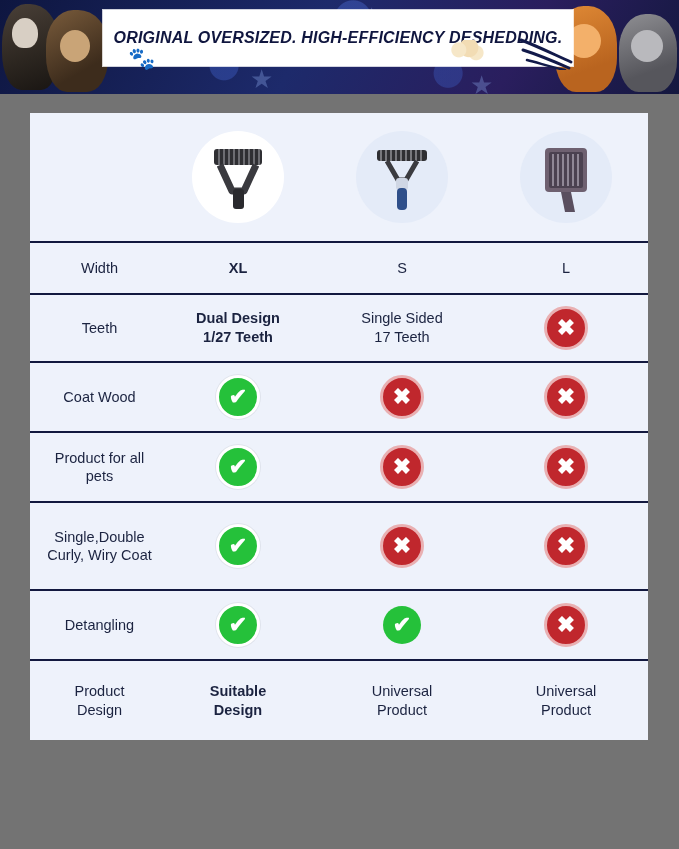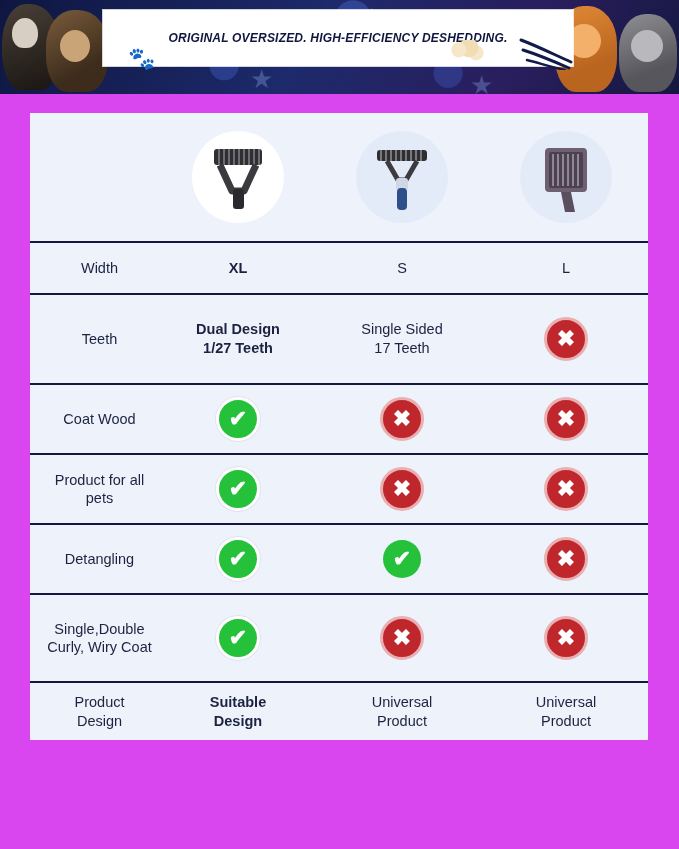--- a/index.html
+++ b/index.html
@@ -97,21 +97,21 @@
     display: flex;
     flex-direction: column;
     align-items: center;
     justify-content: center;
     box-shadow: 0 0 0 1px rgba(255,255,255,0.8);
   }
   .banner-line {
     font-style: italic;
     font-weight: bold;
     color: #10163f;
-    font-size: 12px;
+    font-size: 16px;
     letter-spacing: 0.2px;
     line-height: 1.35;
     white-space: nowrap;
   }
   .paw {
     position: absolute;
     left: 128px;
     top: 48px;
     color: #151b45;
     font-size: 22px;
@@ -133,21 +133,21 @@
     top: 36px;
     width: 56px;
     height: 34px;
   }
 
   
   .table-wrap {
     position: relative;
     width: 679px;
     height: 755px;
-    background: #d946ef;
+    background: #737373;
     padding: 0;
   }
   table.compare {
     position: absolute;
     left: 30px;
     top: 19px;
     width: 618px;
     border-collapse: collapse;
     table-layout: fixed;
     background: #eef2fb;
@@ -353,21 +353,21 @@
         </td>
       </tr>
 
       <tr style="height:52px;">
         <td class="label">Width</td>
         <td class="hi">XL</td>
         <td>S</td>
         <td>L</td>
       </tr>
 
-      <tr style="height:90px;margin-left:32px;">
+      <tr style="height:68px;margin-left:32px;">
         <td class="label">Teeth</td>
         <td class="hi twoline">
           <div>Dual Design</div>
           <div>1/27 Teeth</div>
         </td>
         <td class="twoline">
           <div>Single Sided</div>
           <div>17 Teeth</div>
         </td>
         <td>
@@ -394,47 +394,47 @@
           <div class="badge ok">✔</div>
         </td>
         <td>
           <div class="badge no">✖</div>
         </td>
         <td>
           <div class="badge no">✖</div>
         </td>
       </tr>
 
+      <tr style="height:88px;">
+        <td class="label">Single,Double Curly, Wiry Coat</td>
+        <td class="hi">
+          <div class="badge ok">✔</div>
+        </td>
+        <td>
+          <div class="badge no">✖</div>
+        </td>
+        <td>
+          <div class="badge no">✖</div>
+        </td>
+      </tr>
+
       <tr style="height:70px;">
         <td class="label">Detangling</td>
         <td class="hi">
           <div class="badge ok">✔</div>
         </td>
         <td>
           <div class="badge ok-plain">✔</div>
         </td>
         <td>
           <div class="badge no">✖</div>
         </td>
       </tr>
 
-      <tr style="height:88px;">
-        <td class="label">Single,Double Curly, Wiry Coat</td>
-        <td class="hi">
-          <div class="badge ok">✔</div>
-        </td>
-        <td>
-          <div class="badge no">✖</div>
-        </td>
-        <td>
-          <div class="badge no">✖</div>
-        </td>
-      </tr>
-
-      <tr style="height:58px;">
+      <tr style="height:80px;">
         <td class="label twoline">Product<br>Design</td>
         <td class="hi twoline">
           <div>Suitable</div>
           <div>Design</div>
         </td>
         <td class="twoline">
           <div>Universal</div>
           <div>Product</div>
         </td>
         <td class="twoline">

